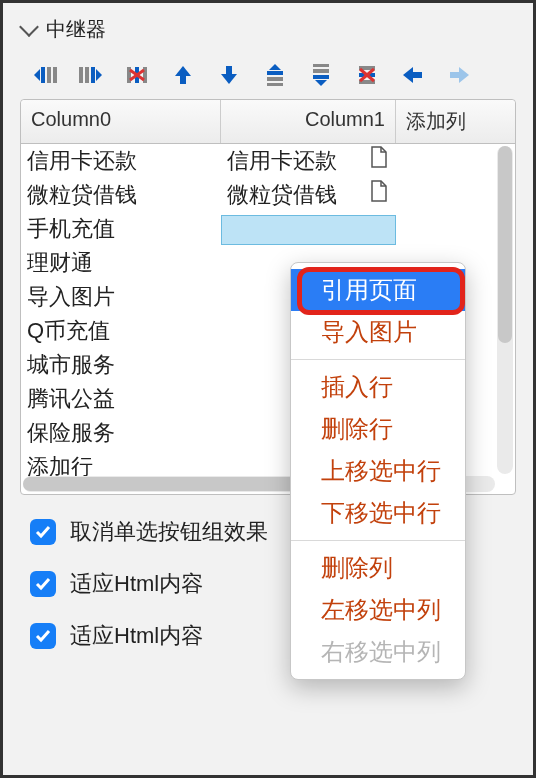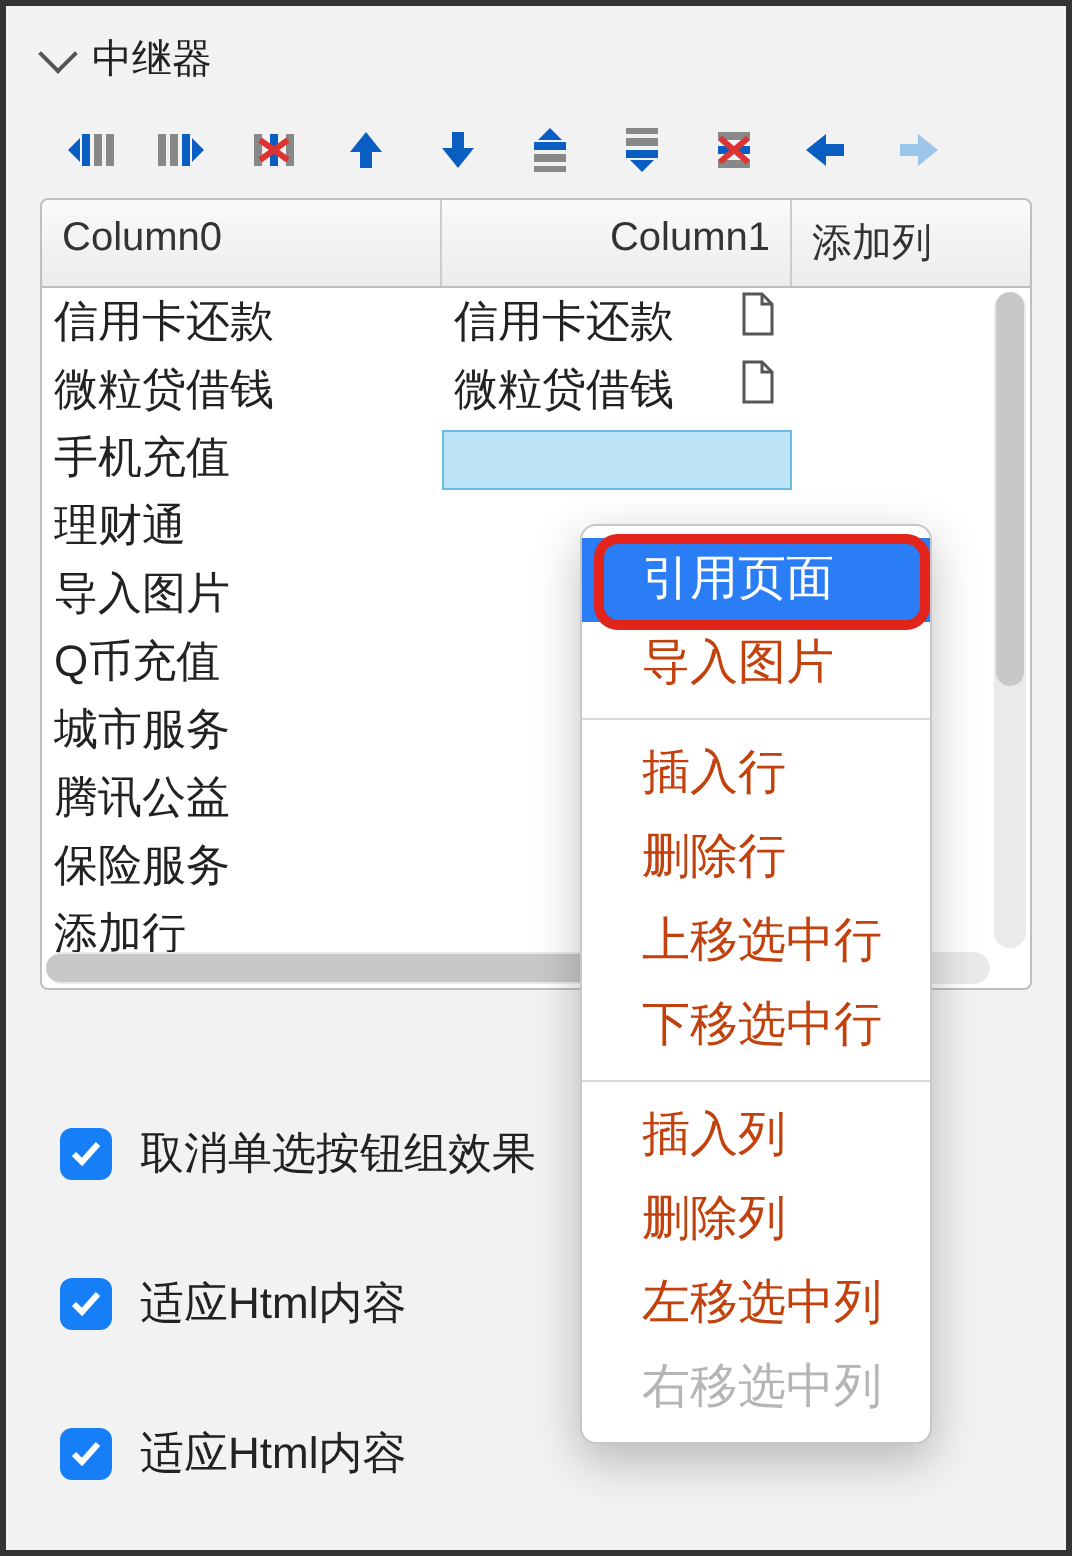--- a/index.html
+++ b/index.html
@@ -130,21 +130,20 @@
   }
 
   
   .options {
     padding: 22px 20px 0 30px;
   }
   .opt {
     display:flex; align-items:center; gap:14px;
     font-size: 22px;
     margin-bottom: 22px;
-    margin-top: 45px;
   }
   .cb {
     width: 26px; height: 26px;
     border-radius: 6px;
     background: #167ef7;
     display:flex; align-items:center; justify-content:center;
   }
   .cb svg { width:18px; height:18px; }
 
   
@@ -396,18 +395,17 @@
 
 <div class="ctx">
   <div class="ctx-item hl">引用页面</div>
   <div class="ctx-item">导入图片</div>
   <div class="ctx-sep"></div>
   <div class="ctx-item">插入行</div>
   <div class="ctx-item">删除行</div>
   <div class="ctx-item">上移选中行</div>
   <div class="ctx-item">下移选中行</div>
   <div class="ctx-sep"></div>
-  <div class="ctx-item">插入列</div>
   <div class="ctx-item">删除列</div>
   <div class="ctx-item">左移选中列</div>
   <div class="ctx-item dis">右移选中列</div>
 </div>
 <div class="red-ring"></div>
 
 </body></html>

